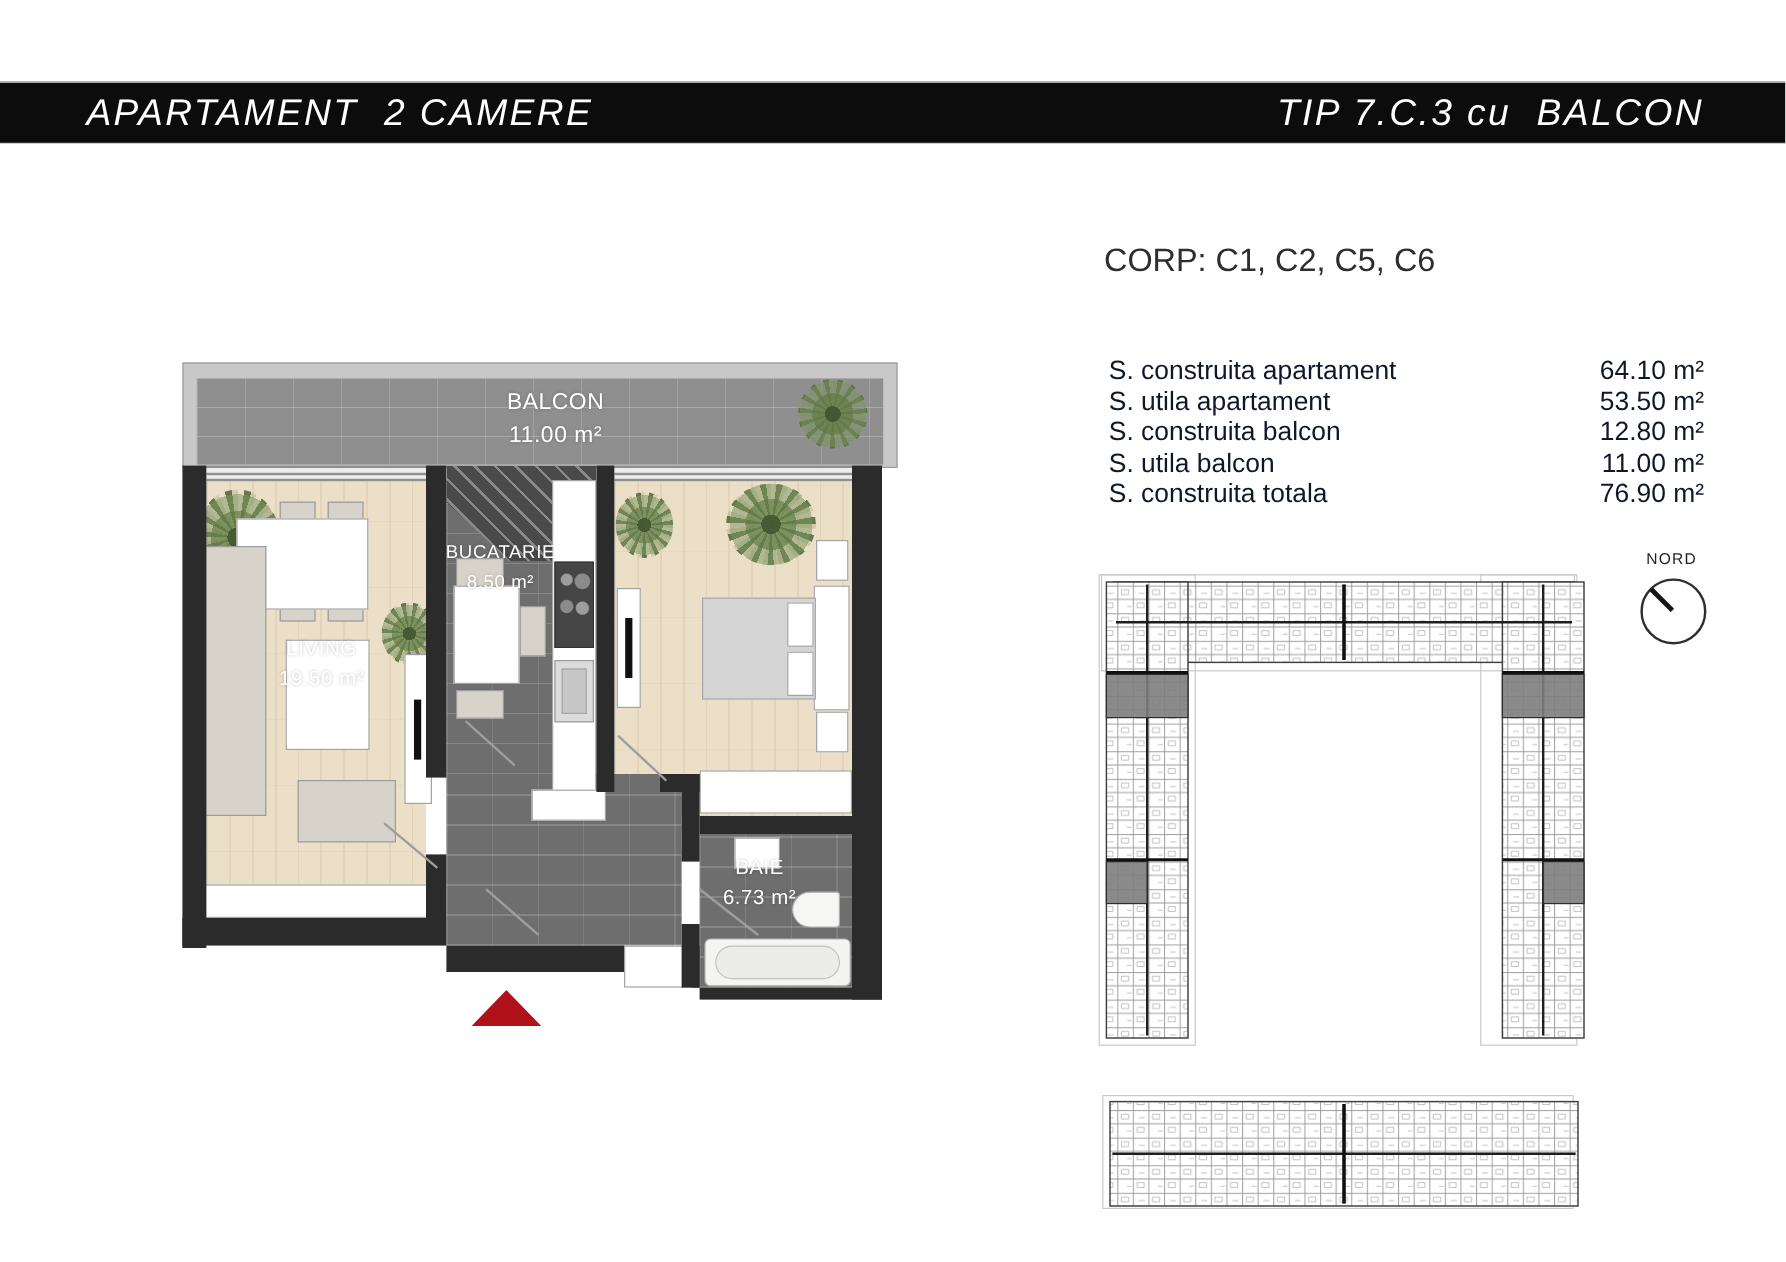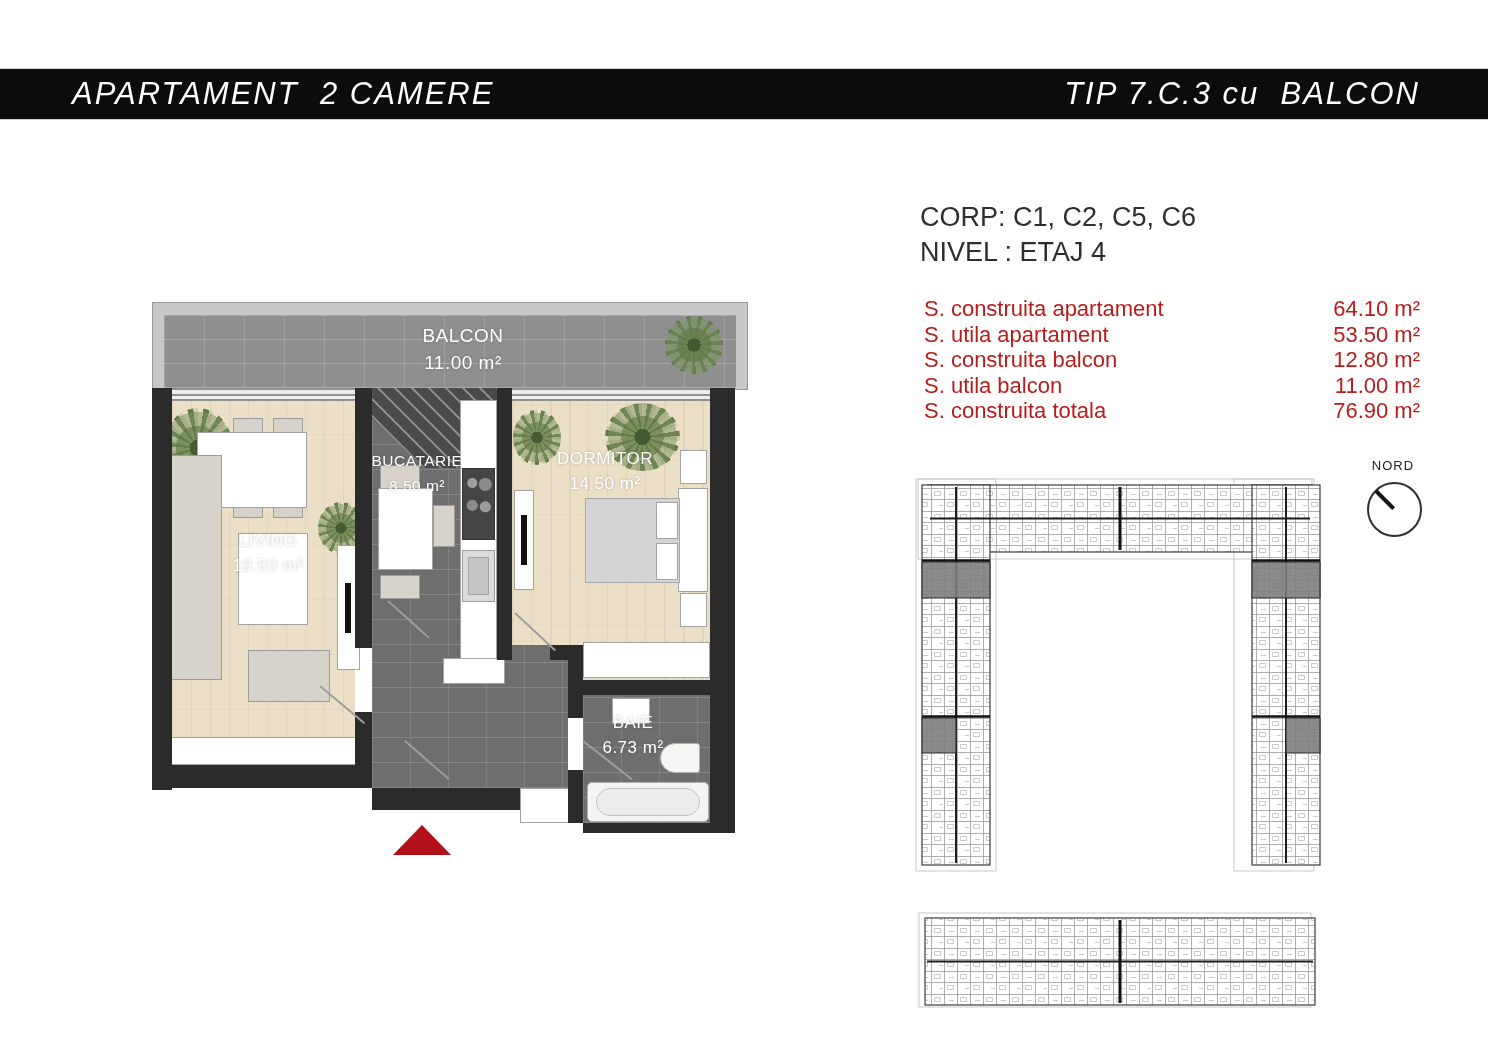--- a/index.html
+++ b/index.html
@@ -10,21 +10,21 @@
   
   .header-bar{position:absolute;left:0;top:68px;width:1488px;height:50px;background:#0c0c0c;
               border-top:1px solid #cfcfcf;border-bottom:1px solid #cfcfcf;}
   .header-left,.header-right{position:absolute;top:7px;color:#fff;font-style:italic;
               font-size:31px;letter-spacing:2px;white-space:pre;}
   .header-left{left:72px;}
   .header-right{right:68px;}
 
   
   .info-block{position:absolute;left:920px;top:200px;font-size:27px;line-height:35px;color:#2e2e2e;}
-  .surface-table{position:absolute;left:924px;top:296px;width:496px;font-size:22px;line-height:25.5px;color:#b91c1c;}
+  .surface-table{position:absolute;left:924px;top:296px;width:496px;font-size:22px;line-height:25.5px;color:#0f172a;}
   .srow{display:flex;justify-content:space-between;}
   .svalue{text-align:right;}
 
   
   .plan{position:absolute;left:150px;top:300px;width:600px;height:560px;}
   .plan .abs{position:absolute;box-sizing:border-box;}
   .wood{background:#ecdfc8;background-image:
         repeating-linear-gradient(90deg,rgba(139,110,70,.10) 0 1.5px,transparent 1.5px 19px),
         repeating-linear-gradient(0deg,rgba(139,110,70,.05) 0 1px,transparent 1px 55px);}
   .tile{background:#6e6e6e;background-image:
@@ -77,21 +77,20 @@
 
 <div class="page">
 
   <div class="header-bar">
     <div class="header-left">APARTAMENT  2 CAMERE</div>
     <div class="header-right">TIP 7.C.3 cu  BALCON</div>
   </div>
 
   <div class="info-block">
     <div>CORP: C1, C2, C5, C6</div>
-    <div>NIVEL : ETAJ 4</div>
   </div>
 
   <div class="surface-table">
     <div class="srow">
       <span class="slabel">S. construita apartament</span>
       <span class="svalue">64.10 m²</span>
     </div>
     <div class="srow">
       <span class="slabel">S. utila apartament</span>
       <span class="svalue">53.50 m²</span>
@@ -191,24 +190,20 @@
       <div>11.00 m²</div>
     </div>
     <div class="rlabel" style="left:38px;top:228px;width:160px;">
       <div>LIVING</div>
       <div>19.50 m²</div>
     </div>
     <div class="rlabel" style="left:203px;top:148px;width:128px;font-size:15.5px;">
       <div>BUCATARIE</div>
       <div>8.50 m²</div>
     </div>
-    <div class="rlabel" style="left:385px;top:146px;width:140px;">
-      <div>DORMITOR</div>
-      <div>14.50 m²</div>
-    </div>
     <div class="rlabel" style="left:428px;top:410px;width:110px;">
       <div>BAIE</div>
       <div>6.73 m²</div>
     </div>
   </div>
 
   <div class="entry-triangle"></div>
 
   <div class="compass-label">NORD</div>
   <div class="compass-circle"></div>

